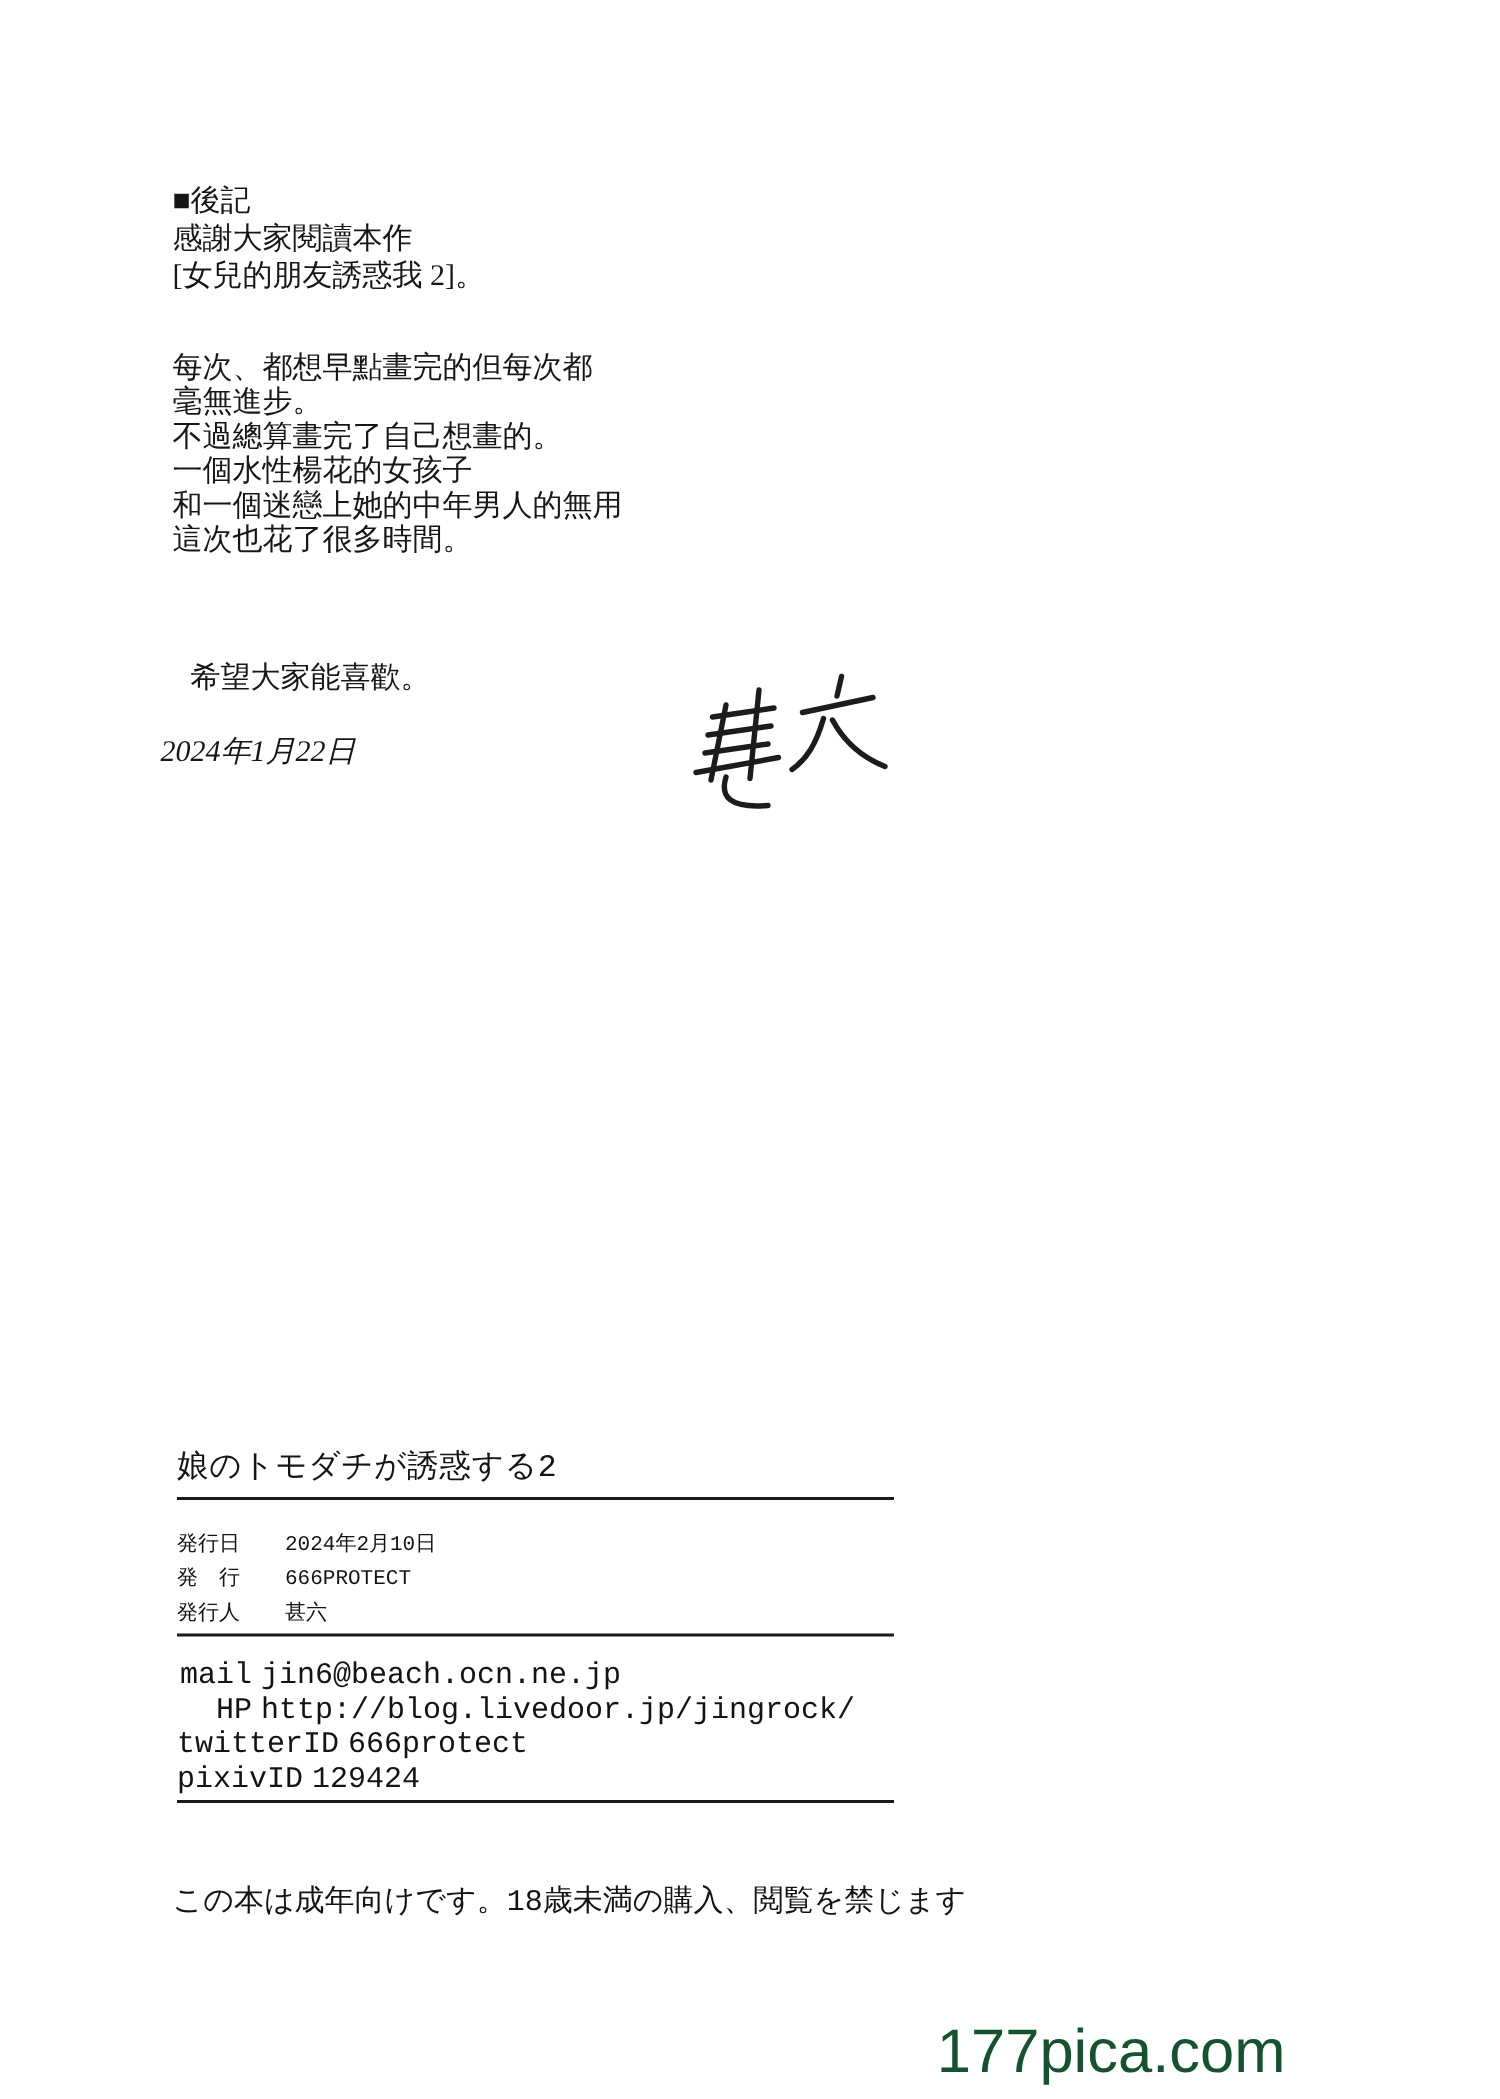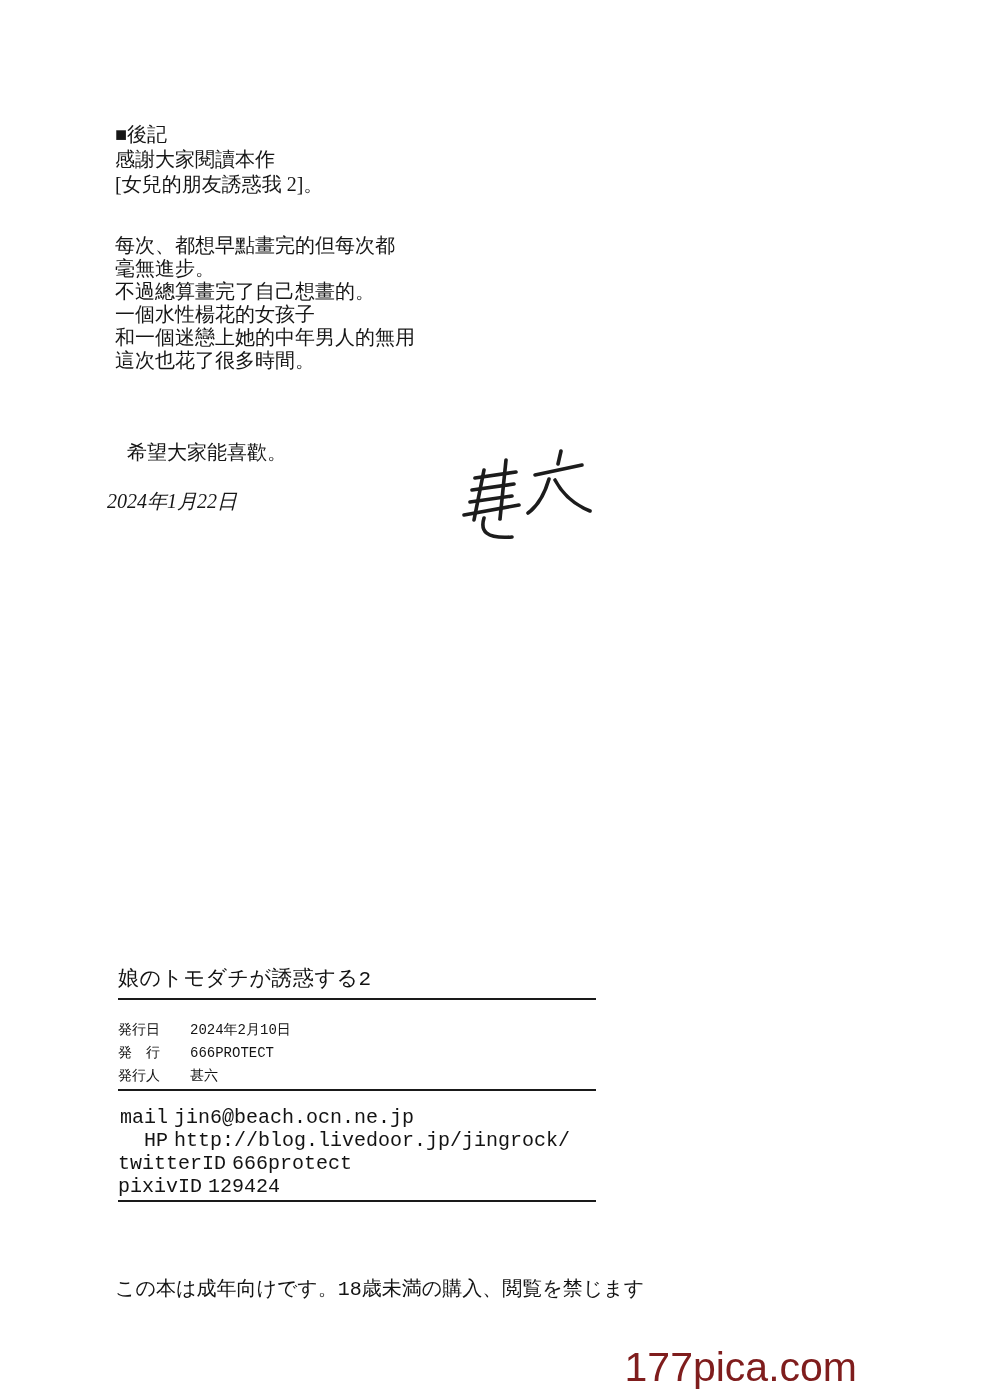--- a/index.html
+++ b/index.html
@@ -28,26 +28,26 @@
   .signature-svg{left:458px; top:441px;}
   .colophon-title{left:118px; top:968px; font-size:21px; line-height:24px; letter-spacing:0.5px;}
   .rule{left:118px; width:478px; height:2px; background:#1a1a1a;}
   .rule-1{top:998px;}
   .rule-2{top:1089px;}
   .rule-3{top:1200px;}
   .pub-block{left:118px; top:1019px; font-size:14px; line-height:23px;}
   .pub-row .lbl{display:inline-block; min-width:72px;}
   .contact-block{left:118px; top:1106px; font-size:20px; line-height:23px;}
   .contact-row .lbl{display:inline-block; min-width:50px; margin-right:6px;text-align:right;}
-  .disclaimer{left:115px; top:1257px; font-size:20px; line-height:24px;margin-top:21px;}
+  .disclaimer{left:115px; top:1257px; font-size:20px; line-height:24px;}
   .watermark{
     right:7px; top:1344px;
     font-size:41px;
     font-family:"Liberation Sans","DejaVu Sans",sans-serif;
-    color:#7f1d1d;
+    color:#14532d;
     letter-spacing:0px;
     text-align:right;
   }
   .sig-stroke{fill:none; stroke:#1c1c1c; stroke-width:3.6; stroke-linecap:round; stroke-linejoin:round;}
 </style>
 </head>
 <body>
 
 <div class="page">
 

